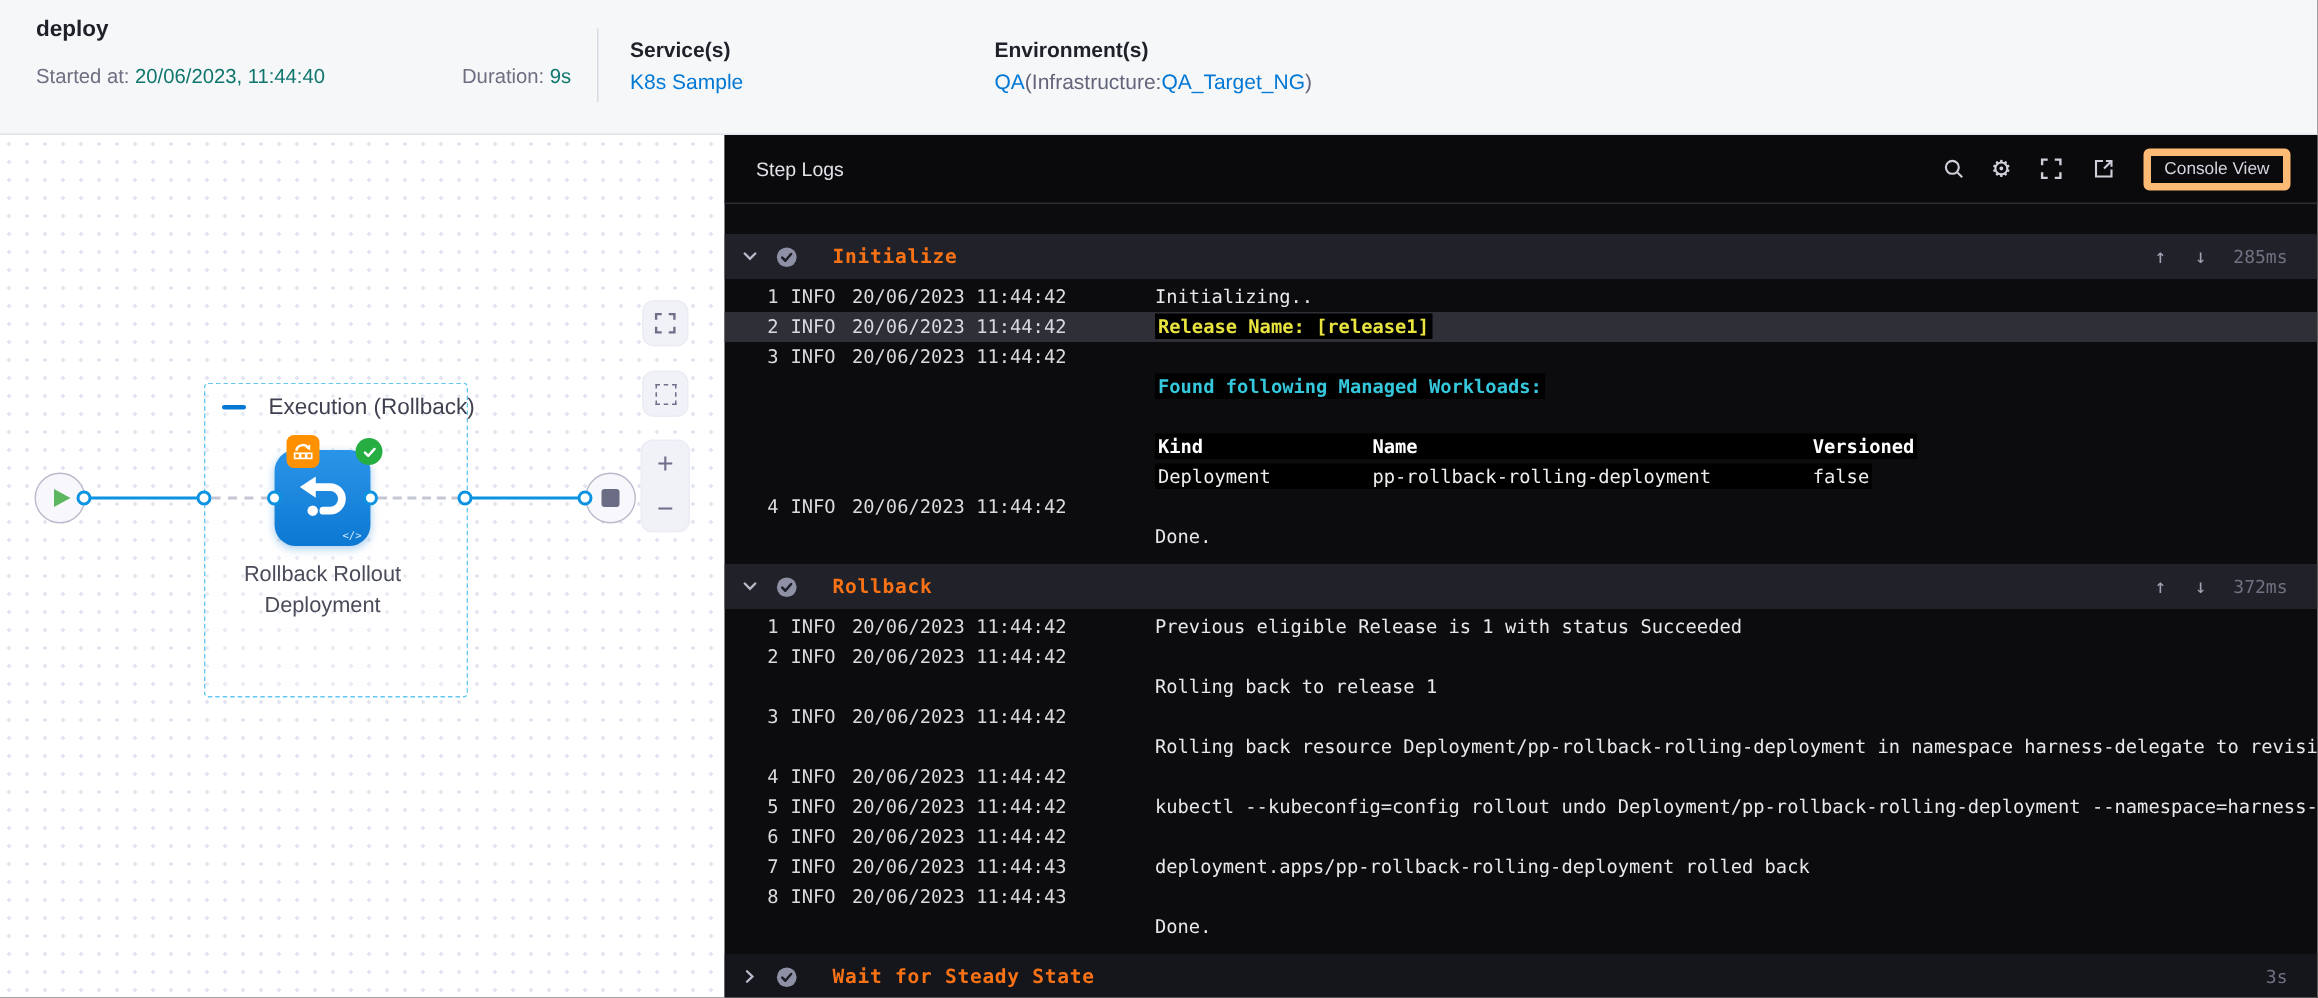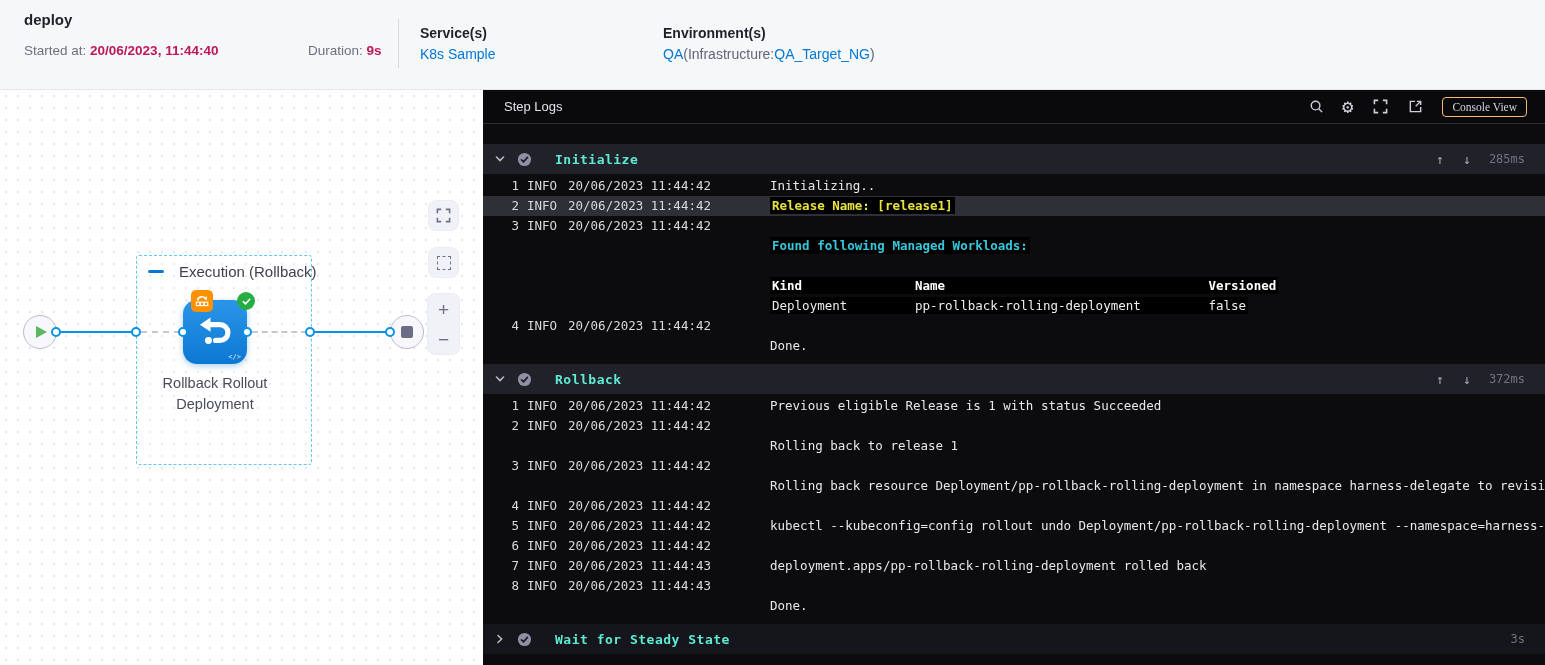--- a/index.html
+++ b/index.html
@@ -3,21 +3,21 @@
 <meta charset="utf-8">
 <style>
   * { box-sizing: border-box; margin: 0; padding: 0; }
   html,body { width:1545px; height:665px; overflow:hidden; }
   body { font-family:"Liberation Sans", sans-serif; background:#fff; position:relative; }
 
   
   .top-header { position:relative; width:1545px; height:90px; background:#f6f7f9; border-bottom:1px solid #e2e3ec; }
   .ph-title { position:absolute; left:24px; top:11px; font-size:15px; font-weight:700; color:#1f2028; }
   .ph-started { position:absolute; left:24px; top:43px; font-size:13.5px; color:#6d6f82; }
-  .ph-started b, .ph-dur b { color:#be185d; font-weight:700; }
+  .ph-started b, .ph-dur b { color:#0f766e; font-weight:400; }
   .ph-dur { position:absolute; left:308px; top:43px; font-size:13.5px; color:#6d6f82; }
   .vdiv { position:absolute; left:398px; top:19px; width:1px; height:49px; background:#d9dae4; }
   .hcol { position:absolute; top:25px; }
   .hcol .hlabel { font-size:14px; color:#1f2028; font-weight:600; margin-bottom:5px; }
   .hcol .hlink { font-size:14px; color:#0278d5; cursor:pointer; }
   .hcol.svc { left:420px; }
   .hcol.env { left:663px; }
   .env-gray { color:#63657a; }
 
   
@@ -47,34 +47,34 @@
   .code-mini { position:absolute; right:6px; bottom:3px; font-family:"DejaVu Sans Mono",monospace; font-size:7px; color:#cfe8fb; }
   .step-label { position:absolute; left:139px; top:283px; width:152px; text-align:center; font-size:14.5px; line-height:21px; color:#4a4c5a; }
 
   .ctl-btn { position:absolute; left:428px; width:31px; height:31px; background:#f1f1f8; border:1px solid #ececf5; border-radius:8px; display:flex; align-items:center; justify-content:center; cursor:pointer; }
   .ctl-zoom { position:absolute; left:427px; top:203px; width:33px; height:62px; background:#f1f1f8; border:1px solid #ececf5; border-radius:8px; display:flex; flex-direction:column; align-items:center; justify-content:space-around; cursor:pointer; }
   .zchar { font-size:19px; color:#6e7089; line-height:1; cursor:pointer; }
   .dash-sq { width:14px; height:14px; border:1.5px dashed #6e7089; }
 
   
   .logs { position:relative; flex:1; height:575px; background:#0c0c0f; font-family:"DejaVu Sans Mono",monospace; overflow:hidden; }
-  .log-toolbar { display:flex; align-items:center; height:34px; background:#0a0a0d; border-bottom:1px solid #2c2d34; padding:0 18px 0 21px; }
+  .log-toolbar { display:flex; align-items:center; height:46px; background:#0a0a0d; border-bottom:1px solid #2c2d34; padding:0 18px 0 21px; }
   .lt-title { flex:1; font-family:"Liberation Sans",sans-serif; font-size:13px; color:#e2e3e9; }
   .lt-icon { margin-left:0; padding:0 9px; cursor:pointer; display:flex; align-items:center; color:#d0d1da; }
   .gear-glyph { font-size:19px; line-height:1; }
-  .console-btn { margin-left:10px; border:1px solid #fdba74; border-radius:4px; color:#d3d4dd; font-family:Liberation Serif, serif; font-size:11.5px; padding:3px 9px; cursor:pointer; white-space:nowrap; }
+  .console-btn { margin-left:10px; border:5px solid #fdba74; border-radius:4px; color:#d3d4dd; font-family:Liberation Sans, sans-serif; font-size:11.5px; padding:3px 9px; cursor:pointer; white-space:nowrap; }
 
   .sections { padding-top:20px; }
   .section { margin-bottom:5px; }
   .sec-header { display:flex; align-items:center; height:30px; background:#212229; padding:0 20px 0 11px; cursor:pointer; }
   .section.collapsed .sec-header { background:#15161b; }
   .sec-chev { display:flex; width:12px; margin-right:11px; }
   .section.collapsed .sec-chev svg { transform:rotate(-90deg); }
   .sec-check { display:flex; margin-right:23px; }
-  .sec-title { font-size:13px; font-weight:600; color:#5eead4; letter-spacing:0.5px; flex:1; }
+  .sec-title { font-size:13px; font-weight:600; color:#f97316; letter-spacing:0.5px; flex:1; }
   .sec-nav { display:flex; gap:19px; margin-right:16px; }
   .sec-nav span { color:#a2a4b6; font-size:13px; cursor:pointer; }
   .sec-dur { font-size:12px; color:#6f7282; min-width:38px; text-align:right; }
   .sec-lines { padding:2px 0 3px 0; }
   .log-row { display:flex; height:20px; line-height:20px; font-size:12.5px; }
   .log-row.hl { background:#2e2f37; }
   .ln-num { width:36px; text-align:right; color:#d9dade; }
   .ln-level { width:49px; padding-left:8px; color:#d9dade; }
   .ln-time { width:202px; color:#d9dade; }
   .ln-msg { flex:1; white-space:pre; overflow:hidden; color:#e8e8eb; }

